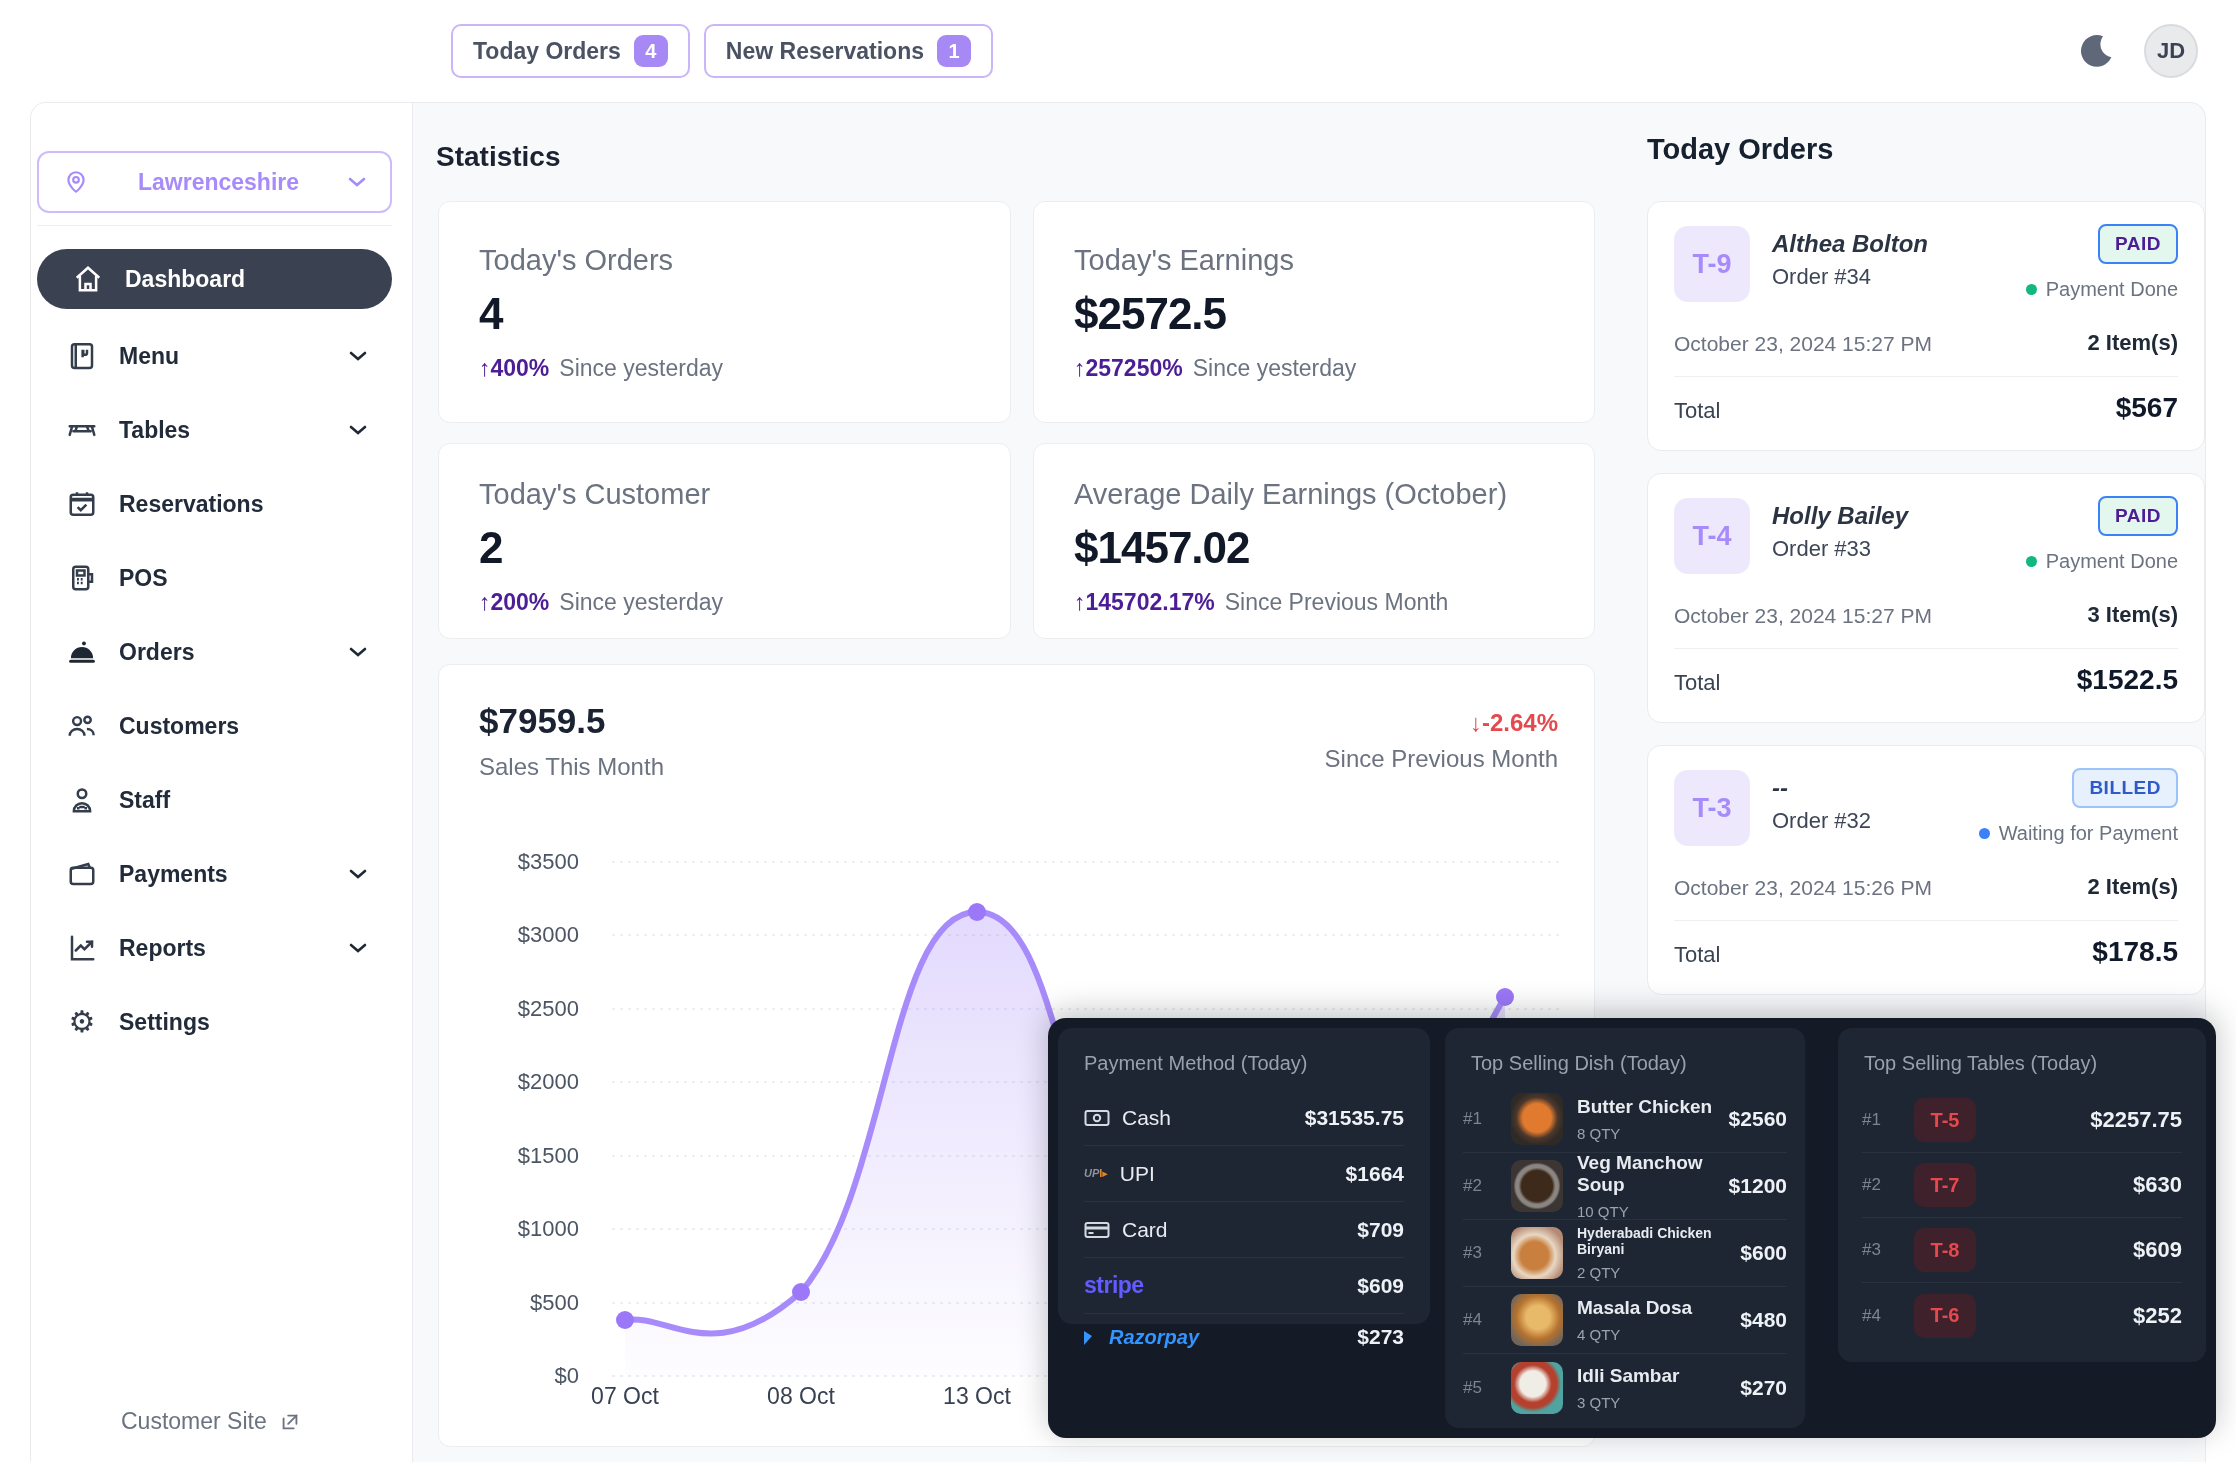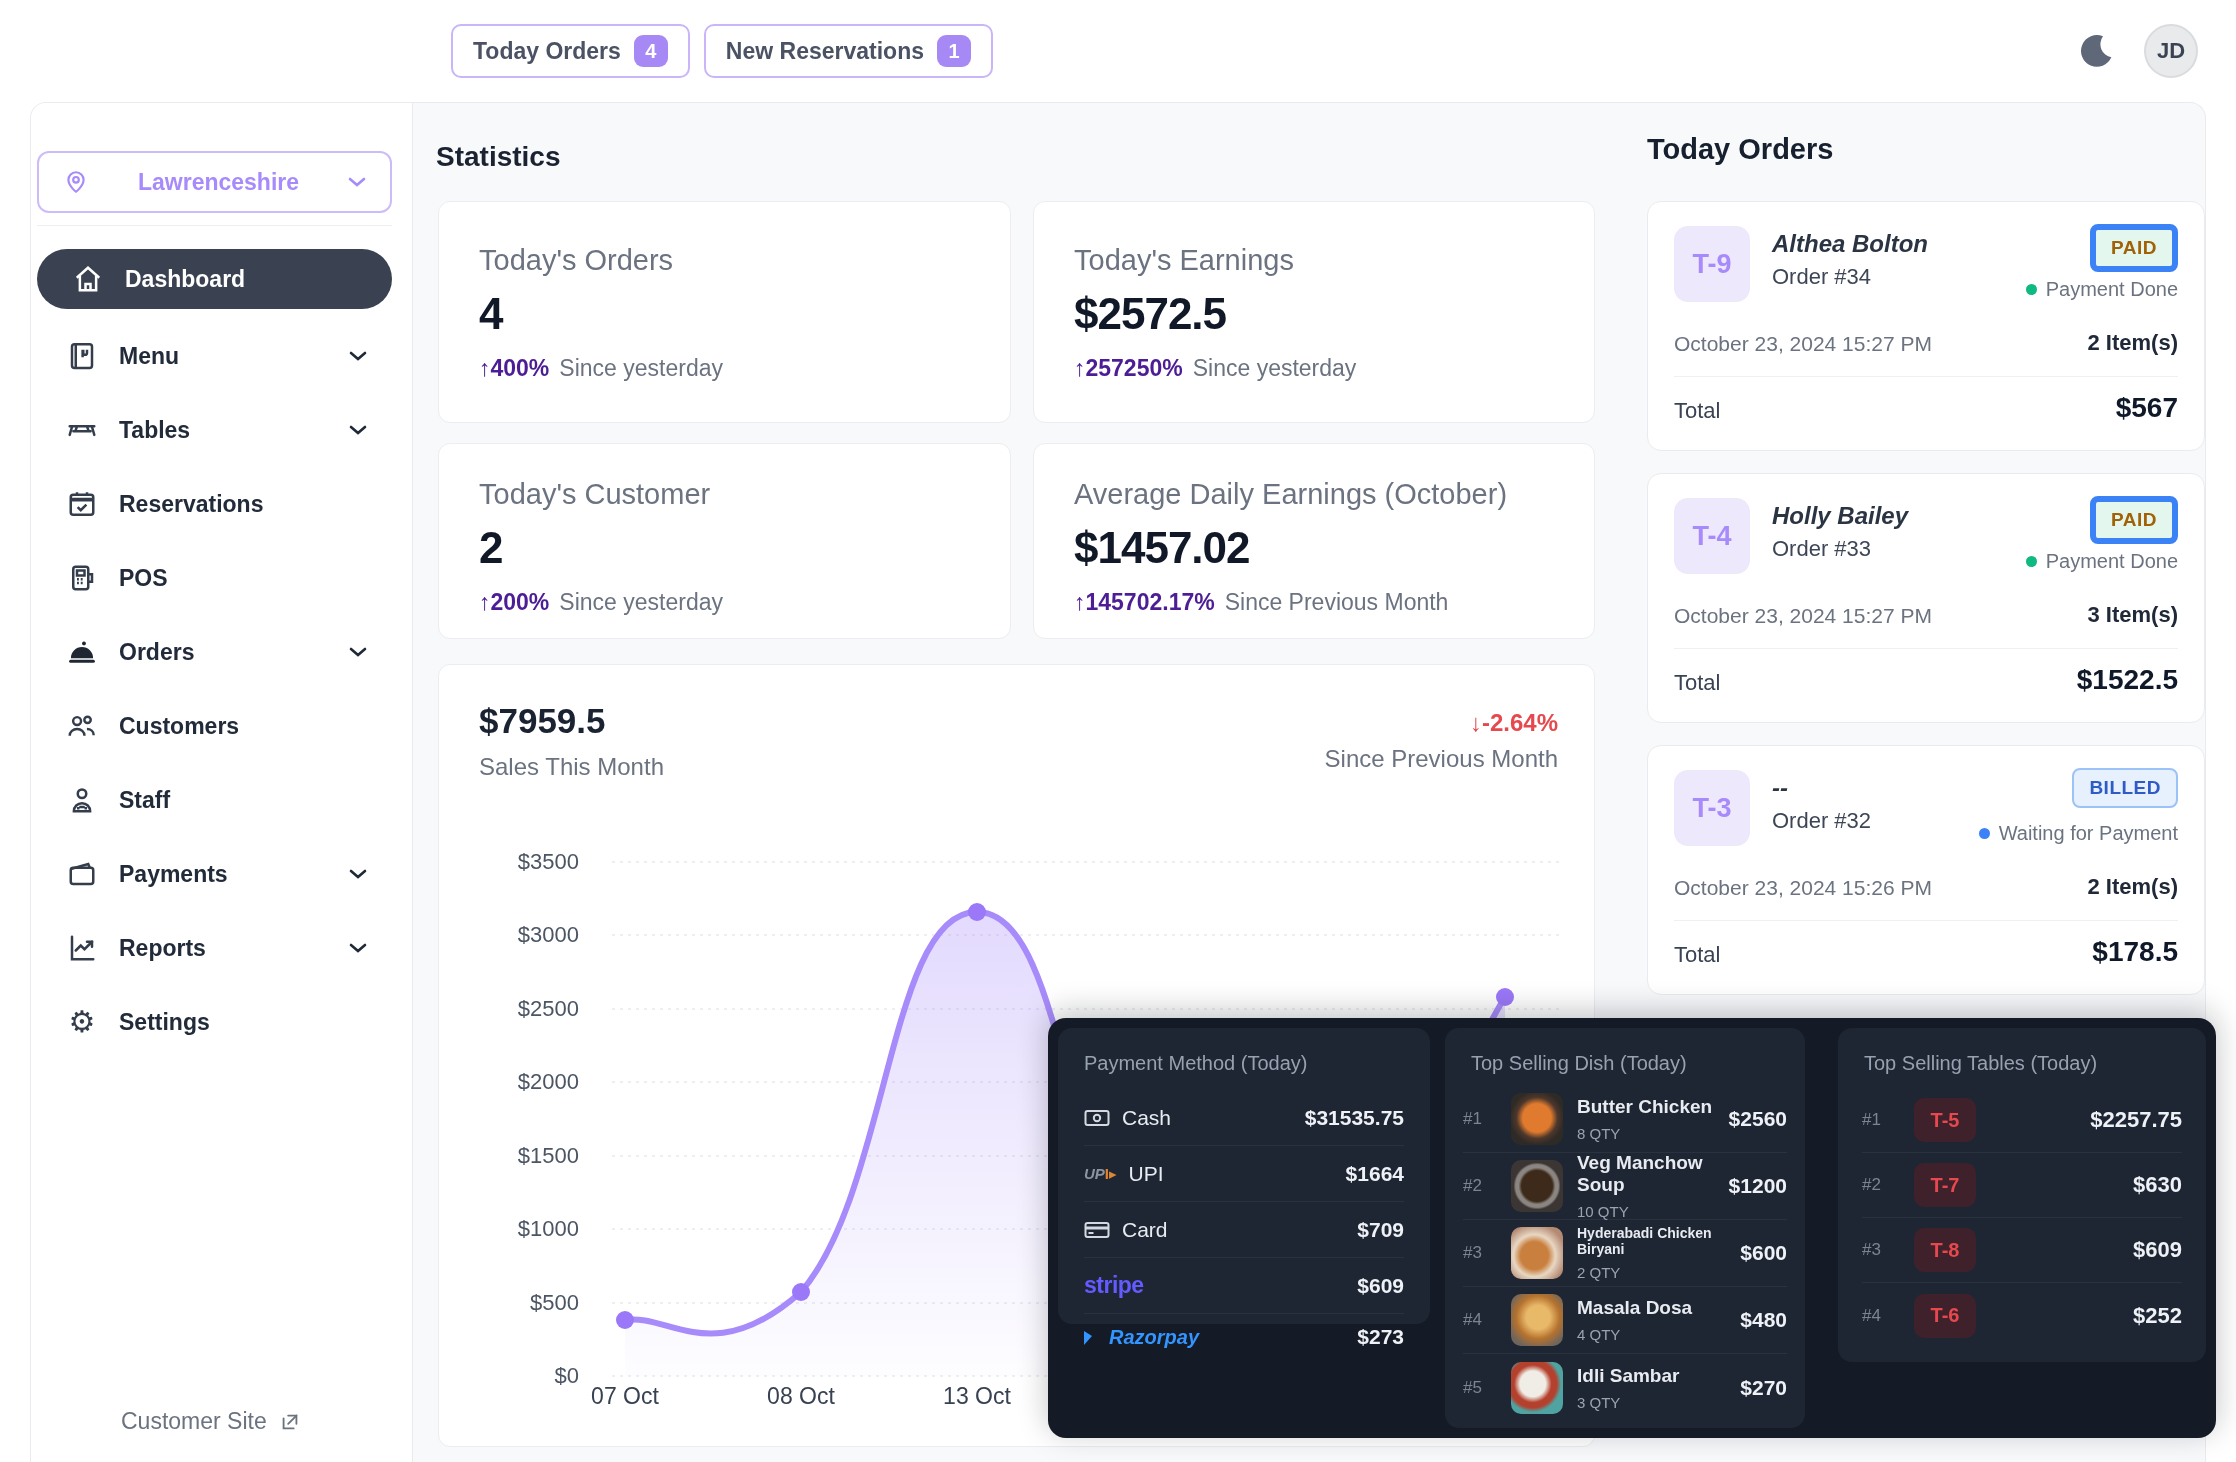--- a/index.html
+++ b/index.html
@@ -59,21 +59,21 @@
   
   .orders-title { position:absolute; left:1646px; top:132px; font-size:29px; font-weight:800; color:#16202e; }
   .order-card { position:absolute; left:1646px; width:558px; height:250px; background:#fff;
     border:1px solid #e9ebee; border-radius:14px; padding:24px 26px; }
   .tbadge { position:absolute; left:26px; top:24px; width:76px; height:76px; border-radius:14px; background:#eee8fd;
     display:flex; align-items:center; justify-content:center; font-size:27px; font-weight:700; color:#a78bfa; }
   .o-cust { position:absolute; left:124px; top:28px; font-size:24px; font-weight:700; color:#2b3443;font-style:italic; }
   .o-num  { position:absolute; left:124px; top:62px; font-size:22px; color:#3d4656; }
   .status-badge { position:absolute; right:26px; top:22px; padding:7px 15px; border-radius:8px;
     font-size:19px; font-weight:700; letter-spacing:.5px; }
-  .status-badge.paid { background:#e4f7ee; border:6px solid #3b82f6; color:#a16207; }
+  .status-badge.paid { background:#e4f7ee; border:2px solid #3b82f6; color:#4c1d95; }
   .status-badge.billed { background:#e7f0fd; border:2px solid #9cc3f7; color:#2f5bc7; }
   .status-note { position:absolute; right:26px; top:76px; font-size:20px; color:#6b7280; display:flex; align-items:center; gap:9px; }
   .dot { width:11px; height:11px; border-radius:50%; display:inline-block; }
   .dot.green { background:#10b981; } .dot.blue { background:#3b82f6; }
   .o-date { position:absolute; left:26px; top:130px; font-size:21px; color:#6b7280; }
   .o-items { position:absolute; right:26px; top:128px; font-size:22px; font-weight:700; color:#202938; }
   .o-divider { position:absolute; left:26px; right:26px; top:174px; height:1px; background:#eef0f2; }
   .o-total-lbl { position:absolute; left:26px; top:196px; font-size:22px; color:#3a4353; }
   .o-total-val { position:absolute; right:26px; top:190px; font-size:28px; font-weight:800; color:#10192a; }
 
@@ -84,21 +84,21 @@
   .dk-title { position:absolute; left:26px; top:24px; font-size:20px; color:#98a1b0; }
   .pay-row { position:absolute; left:26px; right:26px; height:56px; display:flex; align-items:center;
     border-bottom:1px solid #2a3240; }
   .pay-row:last-child { border-bottom:none; }
   .pay-label { display:flex; align-items:center; gap:12px; font-size:21px; color:#e8ebf0; flex:1; }
   .pay-amt { font-size:21px; font-weight:700; color:#eef1f5; }
   .stripe-mark { color:#635bff; font-weight:800; font-size:23px; letter-spacing:-.5px; }
   .rzp-mark { color:#3395ff; font-weight:800; font-style:italic; font-size:20px; }
   .rzp-bolt { display:inline-block; width:0; height:0; border-left:8px solid #3395ff; border-top:7px solid transparent;
     border-bottom:7px solid transparent; transform:skewY(-14deg); margin-right:5px; }
-  .upi-logo { font-style:italic; font-weight:800; font-size:15px; color:#8d949f; }
+  .upi-logo { font-style:italic; font-weight:800; font-size:11px; color:#8d949f; }
   .upi-logo i { color:#e0862f; font-style:normal; }
 
   .dish-row { position:absolute; left:18px; right:18px; height:67px; display:flex; align-items:center; gap:14px;
     border-bottom:1px solid #2a3240; }
   .dish-row:last-child { border-bottom:none; }
   .rank { width:34px; font-size:17px; color:#7b8493; }
   .thumb { width:52px; height:52px; border-radius:10px; flex:0 0 52px; }
   .thumb.t1 { background:radial-gradient(circle at 50% 48%, #e07a2e 0 38%, #94512066 55%, #2e2a25 72%); }
   .thumb.t2 { background:radial-gradient(circle at 50% 50%, #3d2a1a 0 42%, #8a8580 50% 58%, #3b3633 64%); }
   .thumb.t3 { background:radial-gradient(circle at 45% 55%, #c97f3e 0 34%, #e8d7c3 52%, #b58a74 78%); }

